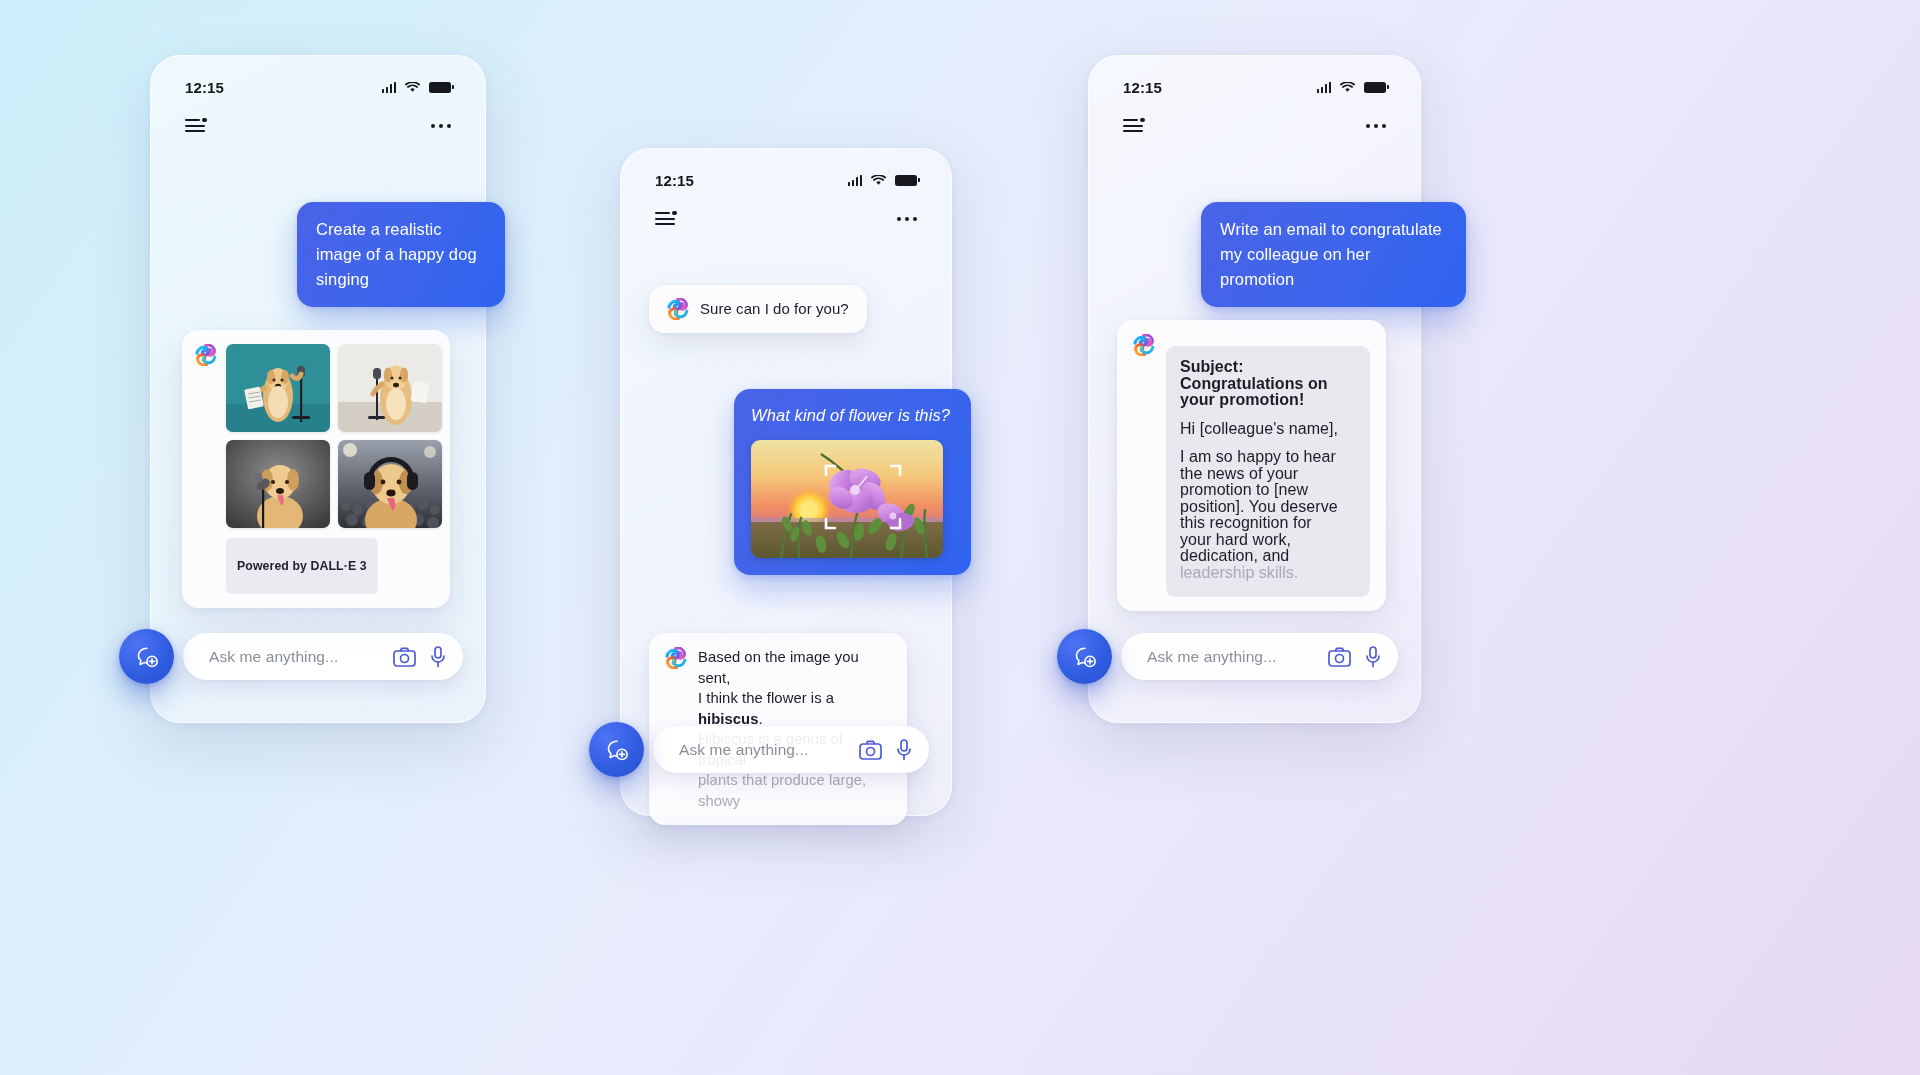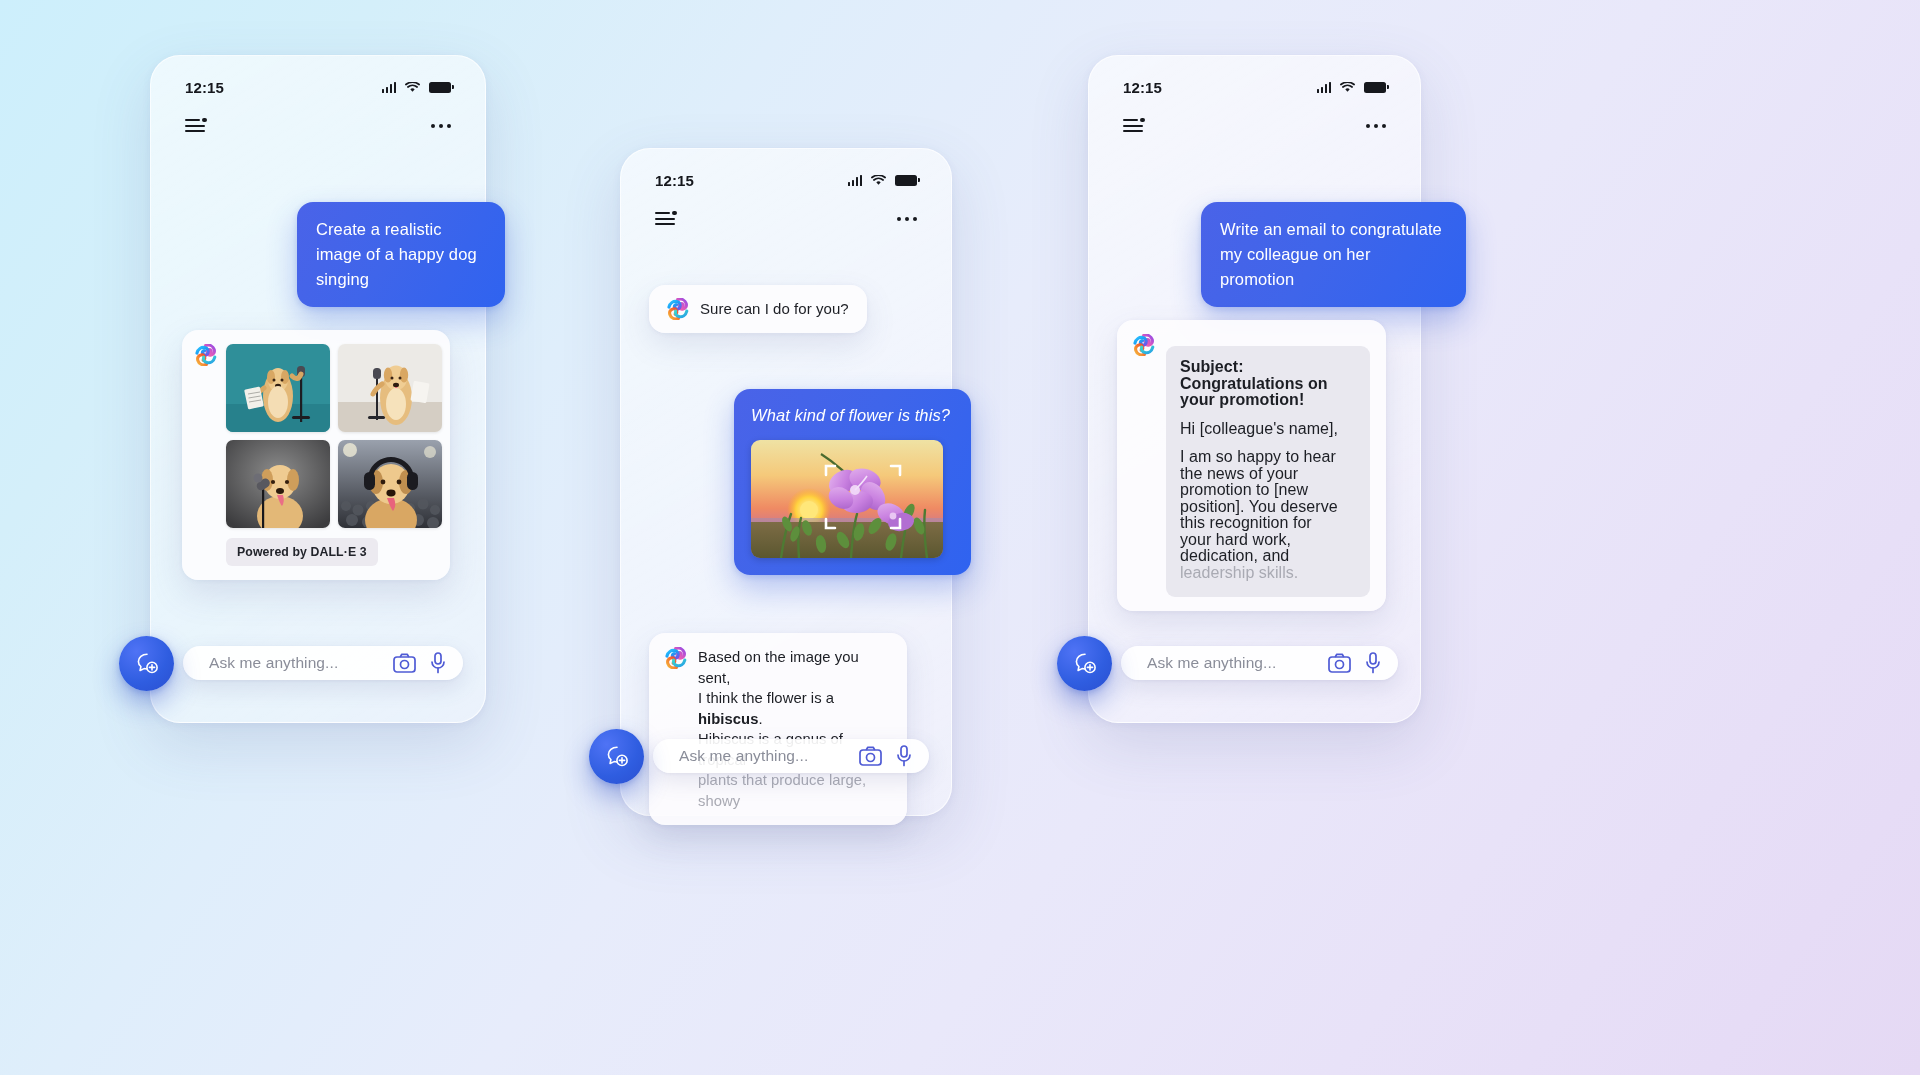--- a/index.html
+++ b/index.html
@@ -137,21 +137,21 @@
     box-shadow: 0 1px 3px rgba(0,0,0,0.10);
   }
   .gen-img svg { display: block; width: 100%; height: 100%; }
   .dalle-badge {
     margin-top: 10px;
     display: inline-block;
     background: #eceaf0;
     color: #22242b;
     border-radius: 6px;
     font-size: 12.3px; font-weight: bold;
-    padding: 7px 11px;
+    padding: 21px 11px;
     letter-spacing: 0.1px;
   }
 
   
   .photo-wrap {
     margin-top: 12px; border-radius: 9px; overflow: hidden; position: relative;
     width: 192px; height: 118px;
     box-shadow: 0 2px 7px rgba(0,0,0,0.18);
   }
   .photo-wrap svg { display:block; width: 100%; height: 100%; }
@@ -180,21 +180,21 @@
     position: absolute; left: -32px;
     width: 55px; height: 55px; border-radius: 50%;
     background: radial-gradient(circle at 32% 28%, #4f73f5 0%, #2f5de0 58%, #2a4fd0 100%);
     box-shadow: 0 12px 26px rgba(40,74,200,0.40), 0 2px 6px rgba(40,74,200,0.25);
     display: flex; align-items: center; justify-content: center;
     cursor: pointer; z-index: 3;
   }
   .input-pill {
     margin-left: 32px;
     flex: 1;
-    height: 34px;
+    height: 47px;
     margin-right: 22px;
     background: rgba(255,255,255,0.92);
     border-radius: 24px;
     box-shadow: 0 8px 22px rgba(84,94,150,0.14), 0 1px 3px rgba(84,94,150,0.08);
     display: flex; align-items: center;
     padding: 0 17px 0 26px;
     cursor: text;
   }
   .input-pill .ph {
     flex: 1; color: #8a8d99; font-size: 15.5px; letter-spacing: 0.1px;

